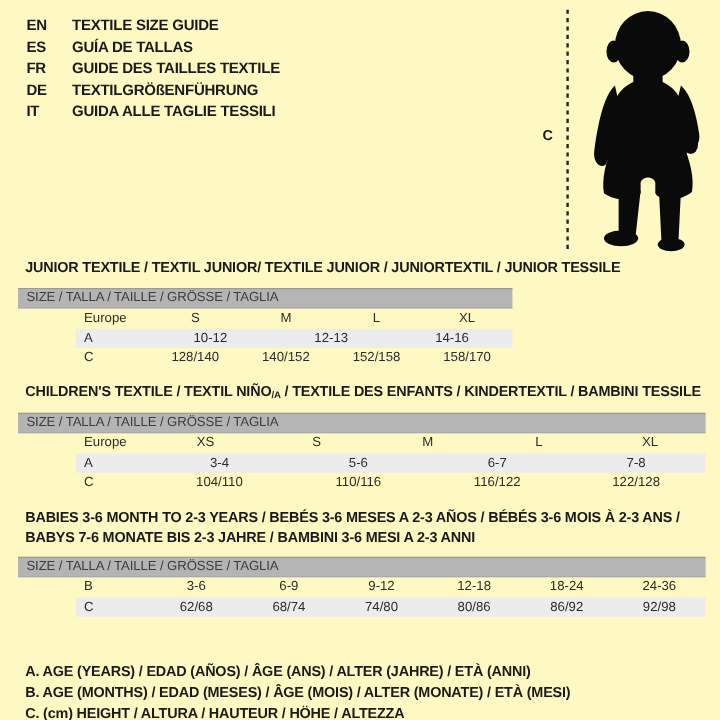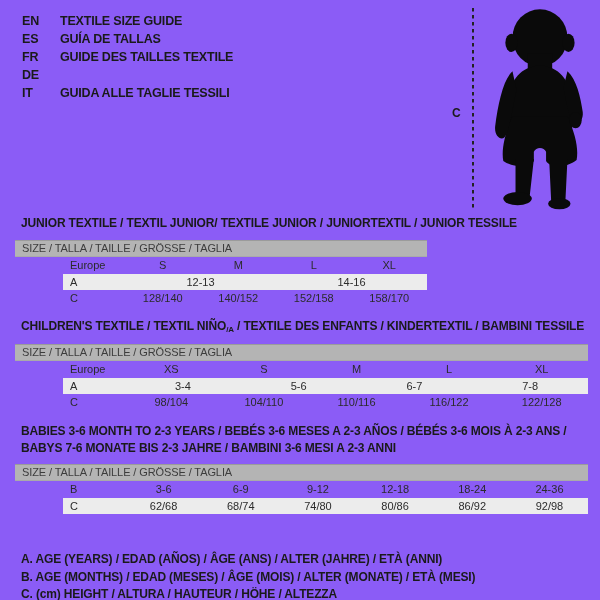--- a/index.html
+++ b/index.html
@@ -5,21 +5,21 @@
   :root{
     --text:#1a1a1a;
     --header_bg:#b4b4b4;
     --header_text:#3c3c3c;
     --shaded_row:#ececec;
     --table_text:#2b2b2b;
     --silhouette:#0a0a0a;
   }
   html,body{margin:0;padding:0;background:#fff;}
   .canvas{
-    position:relative;width:600px;height:600px;background:#8b5cf6;overflow:hidden;
+    position:relative;width:600px;height:600px;background:#fef9c3;overflow:hidden;
     font-family:"Liberation Sans", sans-serif;color:var(--text);
   }
   
   .lang-list{position:absolute;top:12px;left:22px;}
   .lang-row{display:flex;height:18px;line-height:18px;font-size:12.5px;font-weight:700;letter-spacing:-0.2px;}
   .lang-code{width:38px;}
   
   .measure-line{position:absolute;left:469px;top:8px;}
   .measure-label{position:absolute;left:452px;top:106px;font-size:12px;font-weight:700;}
   .baby{position:absolute;left:486px;top:6px;}
@@ -64,20 +64,21 @@
       <div class="lang-row">
         <div class="lang-code">ES</div>
         <div>GUÍA DE TALLAS</div>
       </div>
       <div class="lang-row">
         <div class="lang-code">FR</div>
         <div>GUIDE DES TAILLES TEXTILE</div>
       </div>
       <div class="lang-row">
         <div class="lang-code">DE</div>
+        <div>TEXTILGRÖßENFÜHRUNG</div>
       </div>
       <div class="lang-row">
         <div class="lang-code">IT</div>
         <div>GUIDA ALLE TAGLIE TESSILI</div>
       </div>
     </div>
 
   <div class="measure-line">
     <svg width="8" height="200" viewBox="0 0 8 200">
       <line x1="4" y1="0" x2="4" y2="200" stroke="#222" stroke-width="2" stroke-dasharray="3.5,3.5"></line>
@@ -112,20 +113,21 @@
     <div>
         <div class="trow">
           <div class="tlabel">Europe</div>
           <div class="tcell">S</div>
           <div class="tcell">M</div>
           <div class="tcell">L</div>
           <div class="tcell">XL</div>
         </div>
         <div class="trow shaded">
           <div class="tlabel">A</div>
+          <div class="tcell">10-12</div>
           <div class="tcell">12-13</div>
           <div class="tcell">14-16</div>
         </div>
         <div class="trow">
           <div class="tlabel">C</div>
           <div class="tcell">128/140</div>
           <div class="tcell">140/152</div>
           <div class="tcell">152/158</div>
           <div class="tcell">158/170</div>
         </div>
@@ -148,21 +150,20 @@
         </div>
         <div class="trow shaded">
           <div class="tlabel">A</div>
           <div class="tcell">3-4</div>
           <div class="tcell">5-6</div>
           <div class="tcell">6-7</div>
           <div class="tcell">7-8</div>
         </div>
         <div class="trow">
           <div class="tlabel">C</div>
-          <div class="tcell">98/104</div>
           <div class="tcell">104/110</div>
           <div class="tcell">110/116</div>
           <div class="tcell">116/122</div>
           <div class="tcell">122/128</div>
         </div>
       </div>
   </div>
 
   <div class="section-heading" id="heading-2">
       <div><span>BABIES 3-6 MONTH TO 2-3 YEARS / BEBÉS 3-6 MESES A 2-3 AÑOS / BÉBÉS 3-6 MOIS À 2-3 ANS /</span></div>

